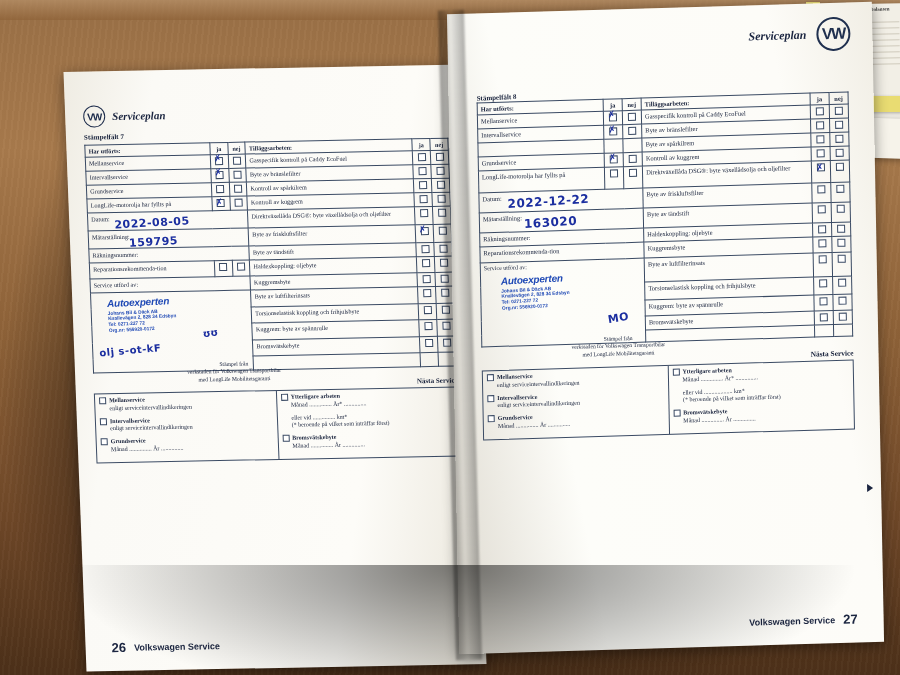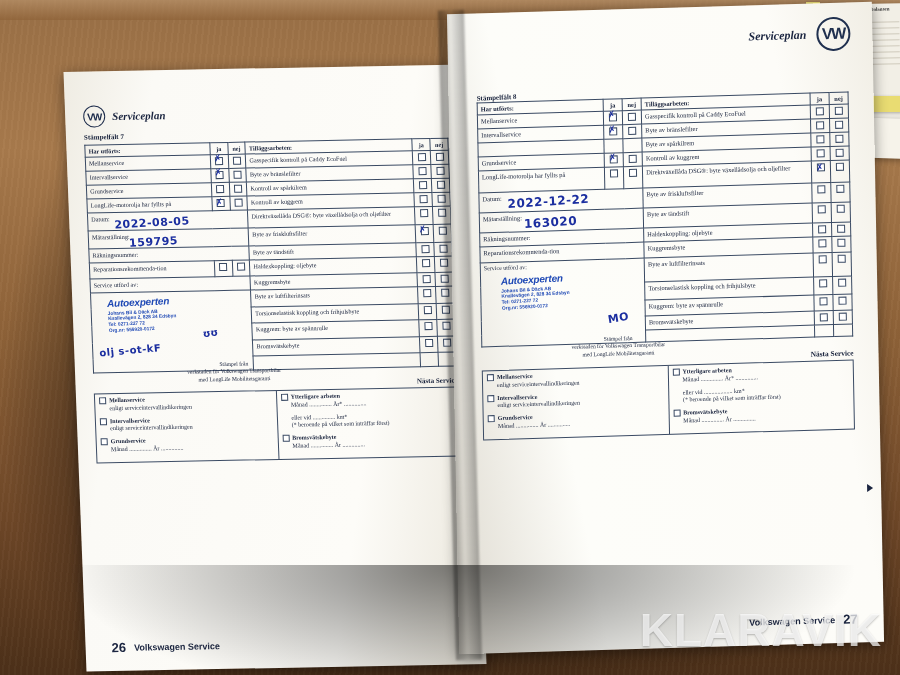--- a/index.html
+++ b/index.html
@@ -564,14 +564,13 @@
         </div>
 
       </div>
     </div>
 
     <div class="spine"></div>
   </div>
 
   <div class="shadow-bottom"></div>
 
-  <div class="watermark">KLARAVIK</div>
 </div>
 
 </body></html>

